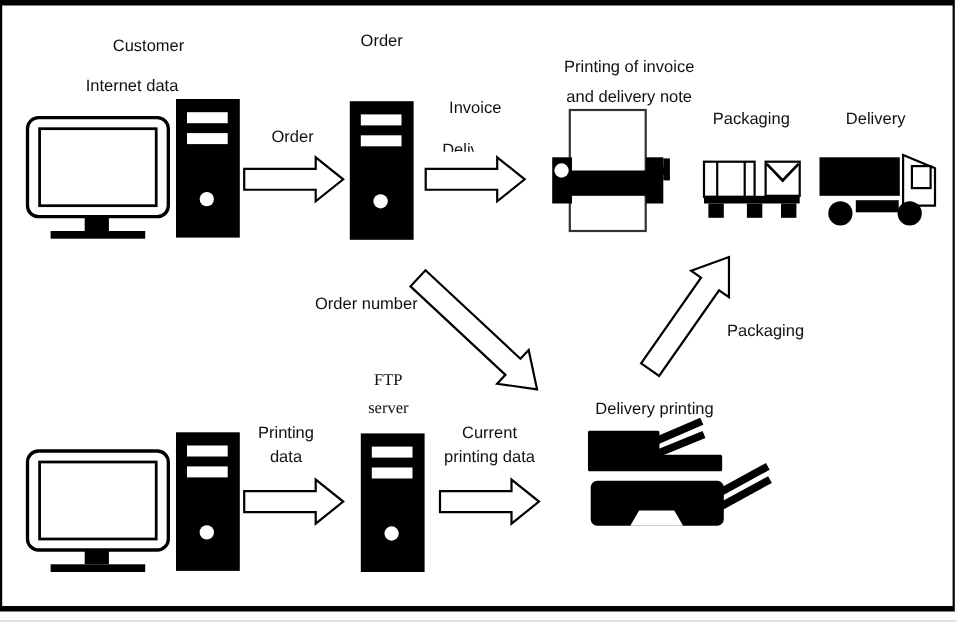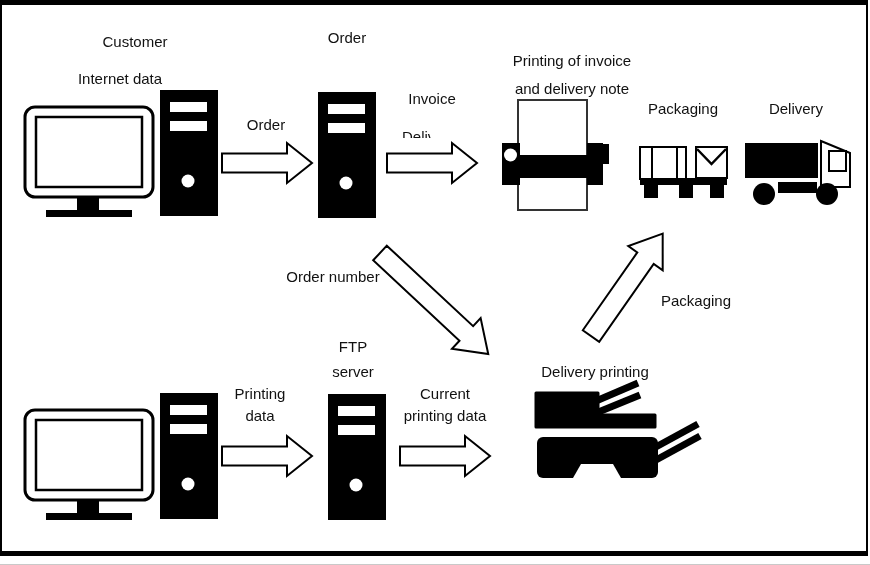--- a/index.html
+++ b/index.html
@@ -6,21 +6,21 @@
   body{width:870px;height:565px;position:relative;overflow:hidden;
        font-family:"Liberation Sans", sans-serif;color:#111;}
   .frame{position:absolute;left:0;top:0;width:868px;height:556px;
          box-sizing:border-box;border:2px solid #000;
          border-top-width:5px;border-bottom-width:5px;}
   .bottom-edge{position:absolute;left:0;bottom:0;width:870px;height:1px;background:#c9c9c9;}
   .art{position:absolute;left:0;top:0;}
   .lbl{position:absolute;font-size:15px;line-height:21px;color:#111;
        white-space:pre-line;text-align:center;transform:translateX(-50%);}
   .lbl.two{line-height:22px;}
-  .lbl.tall{line-height:25px;}
+  .lbl.tall{line-height:25px;font-family:Liberation Serif, serif;}
   .lbl.tight{line-height:28px;}
   .lbl.clip{transform:none;text-align:left;overflow:hidden;width:30px;height:12px;}
 </style>
 </head>
 <body>
 
 <div class="frame"></div>
 
 <svg class="art" width="870" height="565" viewBox="0 0 870 565">
   <defs>

